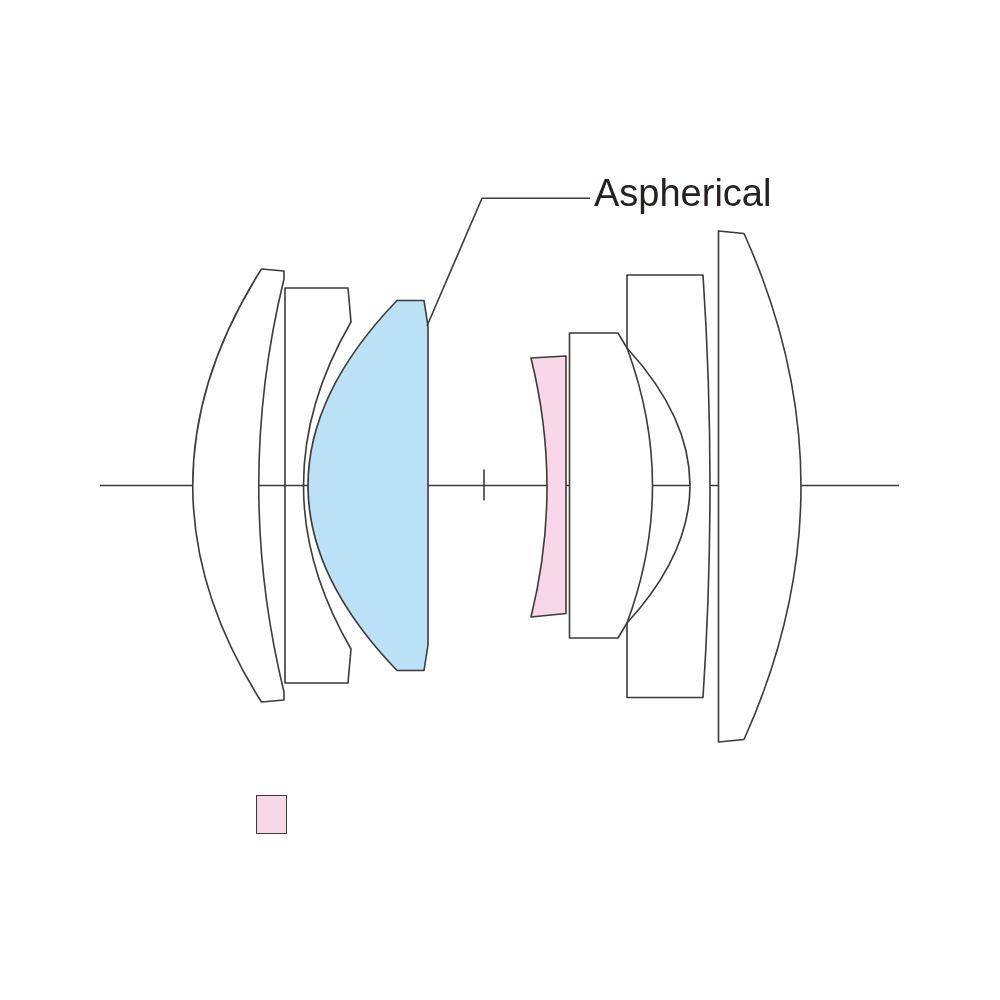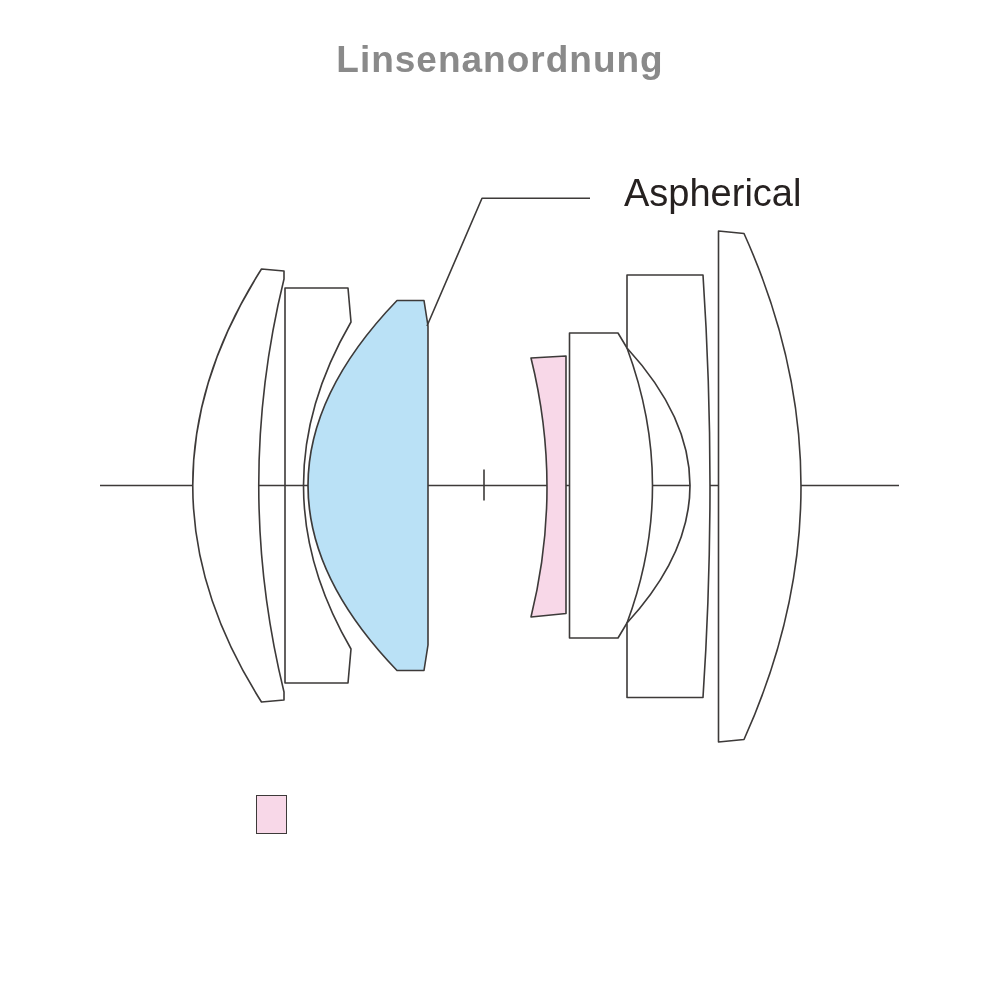--- a/index.html
+++ b/index.html
@@ -18,39 +18,38 @@
   .ln{stroke:var(--line);stroke-width:1.6;fill:none;stroke-linejoin:round;stroke-linecap:butt;}
   .glass{fill:var(--glass-fill);}
   .nofill{fill:none;}
   .asph{fill:var(--aspherical-fill);}
   .disp{fill:var(--dispersion-fill);}
   .page-title{
     position:absolute;left:0;top:39px;width:1000px;text-align:center;
     font-size:37px;font-weight:bold;letter-spacing:1px;color:var(--title-text);
   }
   .callout-label{
-    position:absolute;left:624px;top:172px;
+    position:absolute;left:594px;top:172px;
     font-size:38px;color:var(--label-text);white-space:nowrap;
   }
   .legend-swatch{
     position:absolute;left:256px;top:795px;width:31px;height:39px;
     background:var(--dispersion-fill);border:1.5px solid var(--line);
     box-sizing:border-box;
   }
   .legend-label{
     position:absolute;left:308px;top:789px;
     font-size:38px;color:var(--label-text);white-space:nowrap;
   }
 </style>
 </head>
 <body>
 
 <div id="stage">
 
-  <div class="page-title">Linsenanordnung</div>
 
   <svg width="1000" height="1000" viewBox="0 0 1000 1000">
 
     <line class="ln" x1="100" y1="485.5" x2="899" y2="485.5"></line>
 
     <path class="ln glass" d="M261.5,269 L284,271 L284,279 Q233.5,485.5 284,692 L284,700 L261.5,702 Q124,485.5 261.5,269 Z"></path>
 
     <path class="ln nofill" d="M285,288 L348,288 L351,322 Q256,485.5 351,649 L348,683 L285,683 Z"></path>
 
     <path class="ln asph" d="M397,300.5 L424,300.5 L428,326 L428,645 L424,670.5 L397,670.5 Q219,485.5 397,300.5 Z"></path>

